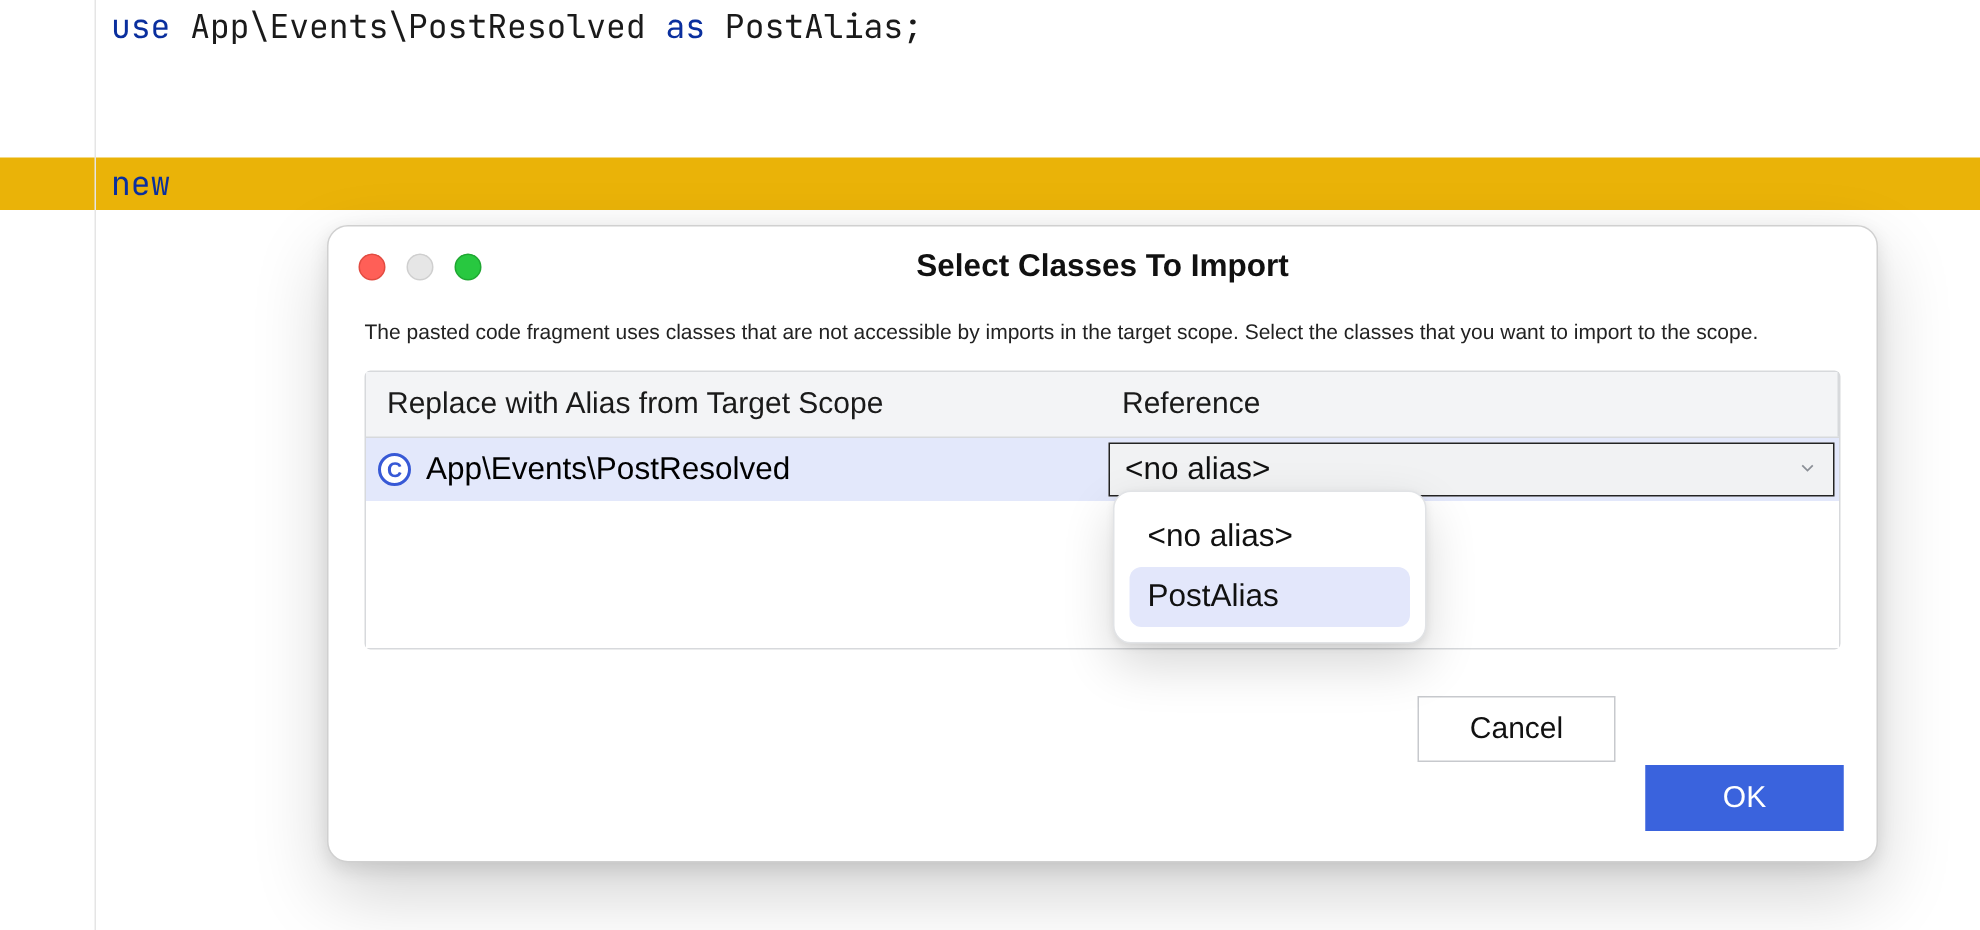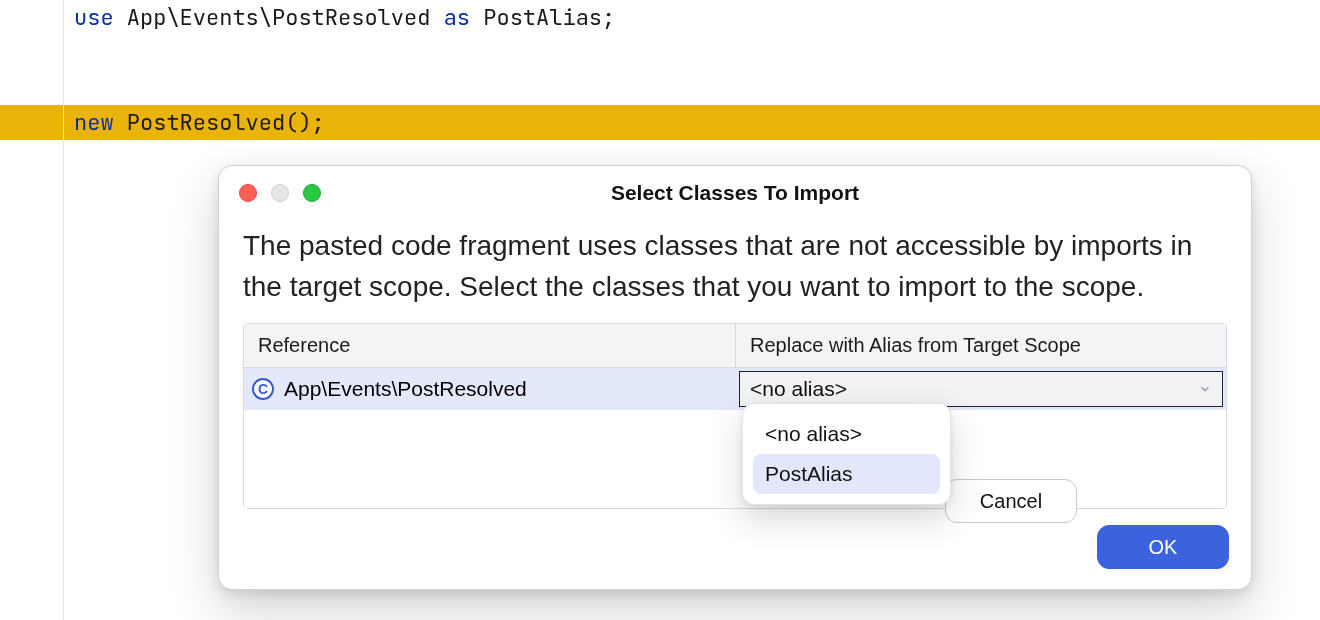--- a/index.html
+++ b/index.html
@@ -36,21 +36,21 @@
     white-space: pre;
   }
   .code-blank { height: 35px; }
   .line-hl { background: #eab308; }
   .kw { color: #0a2f9e; }
   .txt { color: #1a1a1a; }
 
   .dialog {
     position: absolute;
     left: 218px;
-    top: 165px;
+    top: 150px;
     width: 1034px;
     height: 425px;
     background: #fff;
     border: 1px solid #d0d0d0;
     border-radius: 14px;
     box-shadow: 0 20px 50px rgba(0,0,0,0.18), 0 4px 12px rgba(0,0,0,0.10);
   }
   .titlebar {
     position: relative;
     height: 54px;
@@ -73,21 +73,21 @@
   .tl-max   { background: #28c840; border: 1px solid #1fa732; }
   .dlg-title {
     font-size: 21px;
     font-weight: 700;
     color: #111;
   }
   .dlg-body {
     padding: 0 24px;
   }
   .desc {
-    font-size: 28px;
+    font-size: 14px;
     color: #222;
     line-height: 1.45;
     margin-top: 6px;
     margin-bottom: 16px;
   }
   .table {
     border: 1px solid #d7d9dc;
     border-radius: 4px;
     overflow: visible;
     position: relative;
@@ -178,21 +178,21 @@
   .buttons {
     position: absolute;
     right: 22px;
     bottom: 20px;
     display: flex;
     gap: 20px;
   }
   .btn {
     min-width: 132px;
     height: 44px;
-    border-radius: 12px;
+    border-radius: 0;
     font-size: 20px;
     display: flex;
     align-items: center;
     justify-content: center;
     cursor: pointer;
   }
   .btn-secondary {
     background: #fff;
     border: 1px solid #c7c9cd;
     color: #111;
@@ -210,41 +210,41 @@
 
 <div class="editor">
   <div class="gutter-line"></div>
 
   <div class="code-line">
     <span class="kw">use</span><span class="txt"> App\Events\PostResolved </span><span class="kw">as</span><span class="txt"> PostAlias</span><span class="txt">;</span>
   </div>
   <div class="code-blank"></div>
   <div class="code-blank"></div>
   <div class="code-line line-hl">
-    <span class="kw">new</span><span class="txt"> PostResolved();</span>
+    <span class="kw">new</span>
   </div>
 </div>
 
 <div class="dialog">
   <div class="titlebar">
     <div class="traffic">
       <div class="tl tl-close"></div>
       <div class="tl tl-min"></div>
       <div class="tl tl-max"></div>
     </div>
     <div class="dlg-title">Select Classes To Import</div>
   </div>
 
   <div class="dlg-body">
     <div class="desc">The pasted code fragment uses classes that are not accessible by imports in the target scope. Select the classes that you want to import to the scope.</div>
 
     <div class="table">
       <div class="thead">
+        <div class="th th-alias">Replace with Alias from Target Scope</div>
         <div class="th th-ref">Reference</div>
-        <div class="th th-alias">Replace with Alias from Target Scope</div>
       </div>
 
       <div class="trow sel">
         <div class="td-ref">
           <span class="class-icon">C</span>
           <span>App\Events\PostResolved</span>
         </div>
         <div class="td-alias">
           <div class="combo">
             <span>&lt;no alias&gt;</span>

